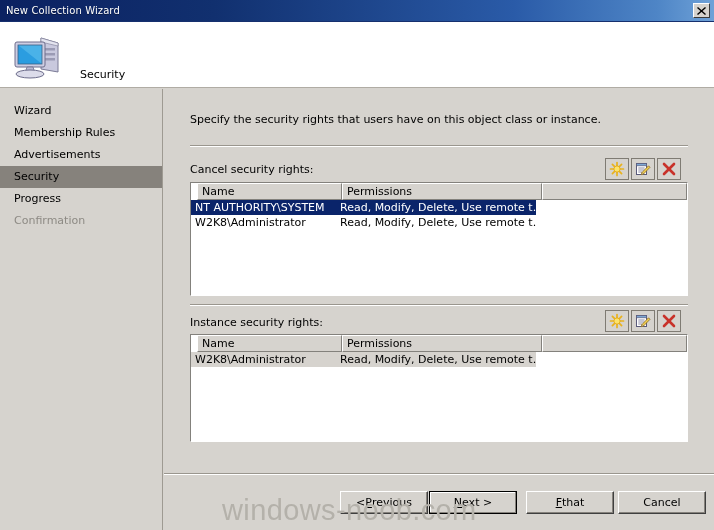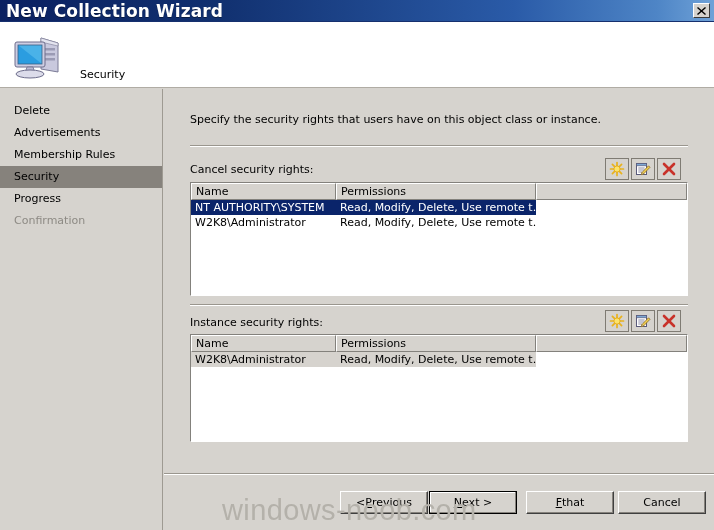--- a/index.html
+++ b/index.html
@@ -28,22 +28,22 @@
     left: 0; top: 0;
     width: 714px; height: 22px;
     background: linear-gradient(to right, #0b2161 0%, #11306f 30%, #2a5ba8 72%, #4e85c6 92%, #6fa2d8 100%);
     display: flex;
     align-items: center;
     border-bottom: 1px solid #16306e;
     box-sizing: border-box;
   }
   .titlebar .title-text {
     color: #ffffff;
-    font-weight: bold;
-    font-size: 17px;
+    font-weight: normal;
+    font-size: 10px;
     margin-left: 6px;
     letter-spacing: 0.1px;
     text-shadow: 0 1px 0 rgba(0,0,0,0.4);
   }
   .close-btn {
     position: absolute;
     right: 4px; top: 3px;
     width: 17px; height: 15px;
     background: #d6d3ce;
     border-top: 1px solid #ffffff;
@@ -166,20 +166,21 @@
     border-left: 1px solid #83817c;
     border-right: 1px solid #ffffff;
     border-bottom: 1px solid #ffffff;
     box-sizing: border-box;
     overflow: hidden;
   }
   .lv-header {
     display: flex;
     height: 17px;
     background: #d6d3ce;
+    margin-left: 6px;
   }
   .lv-th {
     background: #d6d3ce;
     border-top: 1px solid #ffffff;
     border-left: 1px solid #ffffff;
     border-right: 1px solid #83817c;
     border-bottom: 1px solid #83817c;
     box-sizing: border-box;
     font-size: 11px;
     line-height: 15px;
@@ -299,23 +300,23 @@
 
         <path d="M16 37 L22 37 L24 43 L14 43 Z" fill="#b9b9d2" stroke="#6e6e8c" stroke-width="0.8"></path>
 
         <ellipse cx="19" cy="44" rx="14" ry="4" fill="#dcdcea" stroke="#6e6e8c" stroke-width="1"></ellipse>
       </svg>
     </div>
     <div class="header-title">Security</div>
   </div>
 
   <div class="sidebar">
-    <div class="nav-item">Delete</div>
+    <div class="nav-item">Wizard</div>
+    <div class="nav-item">Membership Rules</div>
     <div class="nav-item">Advertisements</div>
-    <div class="nav-item">Membership Rules</div>
     <div class="nav-item current">Security</div>
     <div class="nav-item">Progress</div>
     <div class="nav-item disabled">Confirmation</div>
   </div>
 
   <div class="content">
 
     <div class="desc">Specify the security rights that users have on this object class or instance.</div>
 
     <div class="etched-line" style="top:56px;"></div>

